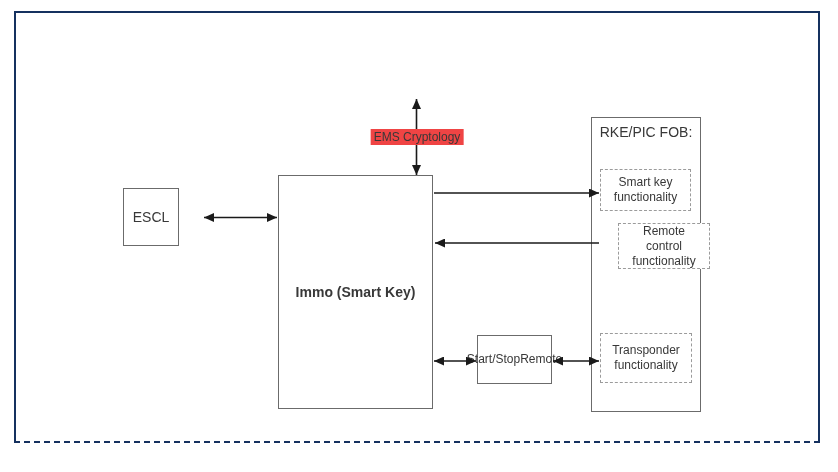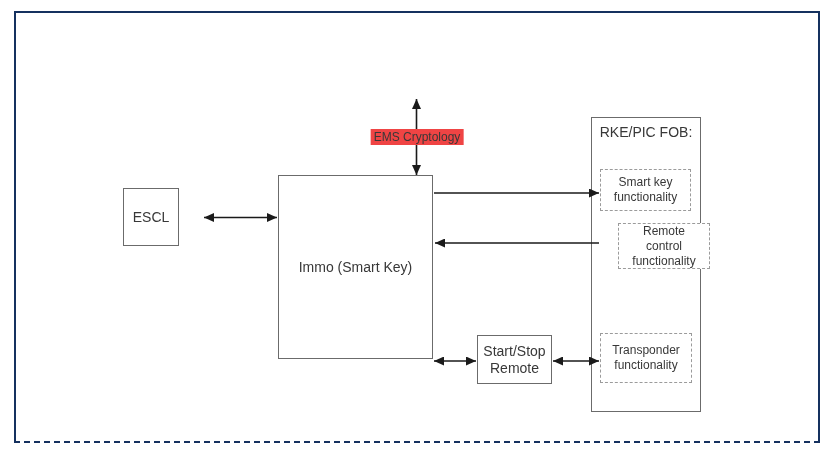--- a/index.html
+++ b/index.html
@@ -36,22 +36,22 @@
     background: #ffffff;
     display: flex;
     align-items: center;
     justify-content: center;
     text-align: center;
     z-index: 1;
     color: var(--text);
   }
   .box-ems   { left: 377px; top: 37px;  width: 78px;  height: 61px;  font-size: 14px; }
   .box-escl  { left: 123px; top: 188px; width: 56px;  height: 58px;  font-size: 14px; }
-  .box-immo  { left: 278px; top: 175px; width: 155px; height: 184px; font-size: 14px; }
-  .box-ss    { left: 477px; top: 335px; width: 75px;  height: 49px;  font-size: 14px; line-height: 17px; flex-direction: column; }
+  .box-immo  { left: 278px; top: 175px; width: 155px; height: 234px; font-size: 14px; font-weight: bold; }
+  .box-ss    { left: 477px; top: 335px; width: 75px;  height: 49px;  font-size: 12px; line-height: 17px; flex-direction: row; }
   .box-rke   {
     left: 591px; top: 117px; width: 110px; height: 295px;
     align-items: flex-start; justify-content: center;
     font-size: 14px; padding-top: 6px;
   }
   .dashed-box {
     position: absolute;
     border: 1.5px dashed var(--dashed_border);
     background: #ffffff;
     display: flex;

